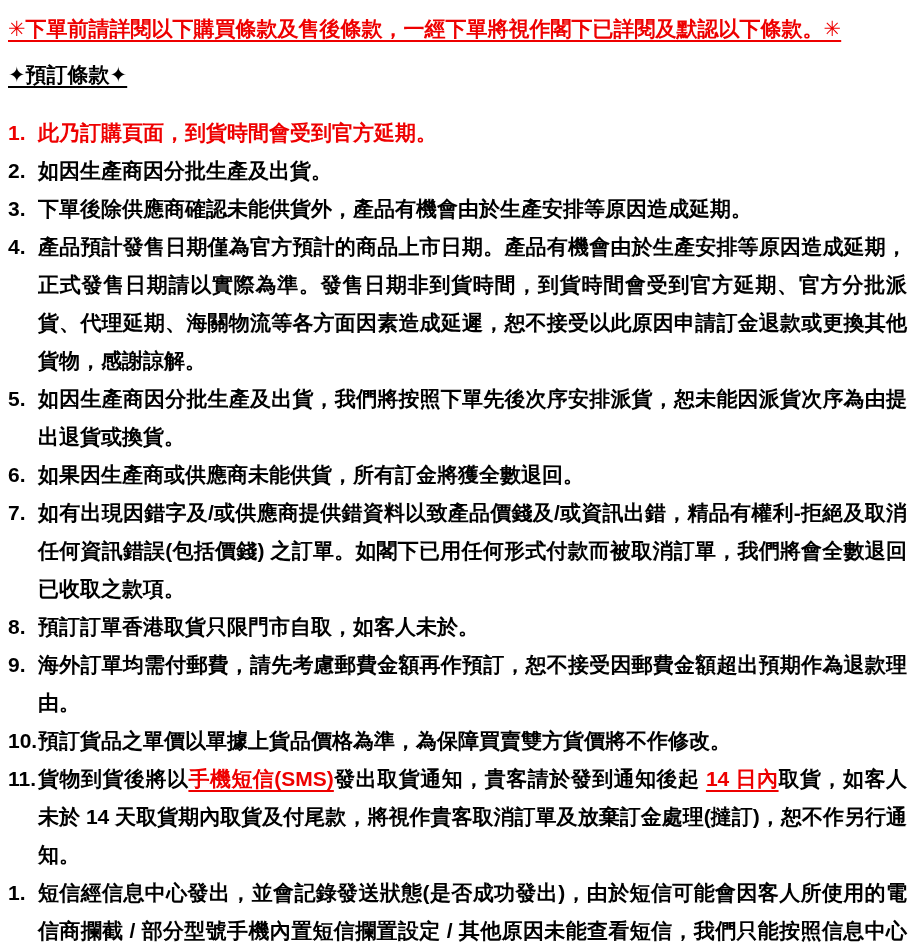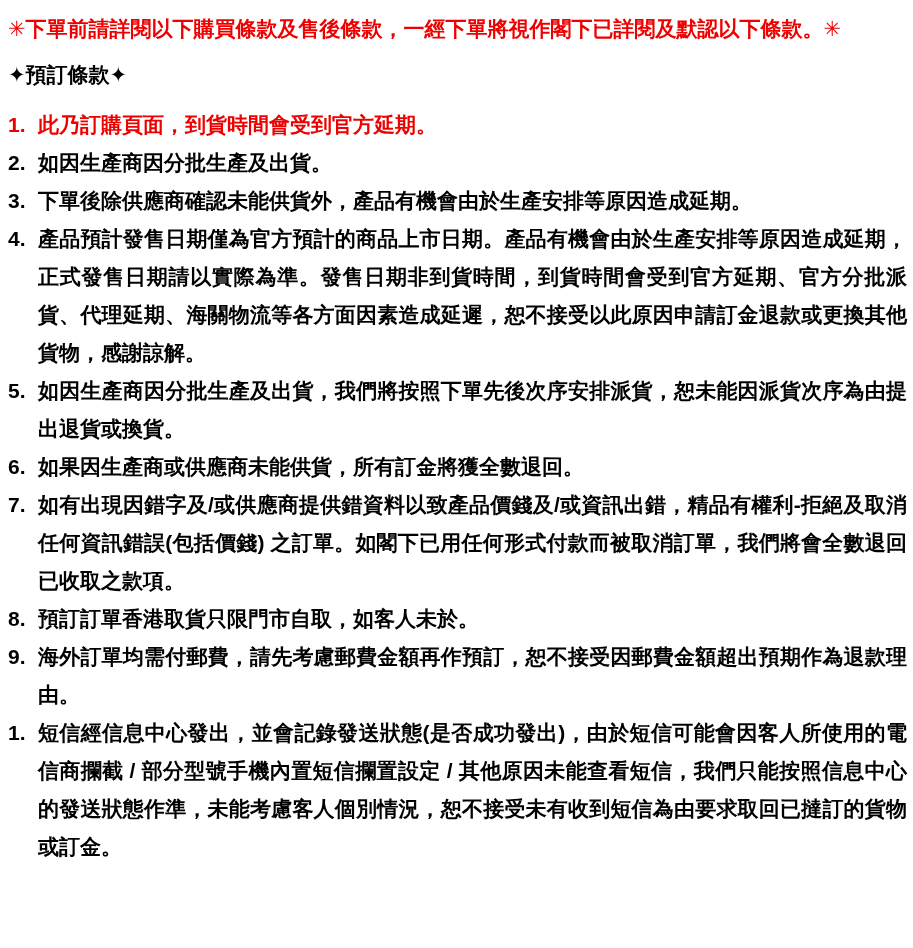--- a/index.html
+++ b/index.html
@@ -18,25 +18,27 @@
     font-weight:bold;
     font-size:21px;
     line-height:38px;
     box-sizing:border-box;
     padding:10px 6px 0 8px;
     overflow:hidden;
   }
   .warning-title{
     margin:0 0 8px 0;
     color:var(--red);
+    text-decoration:underline;
     text-underline-offset:4px;
   }
   .section-heading{
-    margin:0 0 12px 0;
+    margin:0 0 20px 0;
     color:var(--ink);
+    text-decoration:underline;
     text-underline-offset:4px;
   }
   .terms-list{margin:0;padding:0;}
   .term-item{
     display:flex;
     align-items:flex-start;
   }
   .term-num{
     flex:0 0 auto;
     min-width:30px;
@@ -91,16 +93,24 @@
     </div>
     <div class="term-item">
       <span class="term-num">8.</span>
       <span class="term-body"><span>預訂訂單香港取貨只限門市自取，如客人未於。</span></span>
     </div>
     <div class="term-item">
       <span class="term-num">9.</span>
       <span class="term-body"><span>海外訂單均需付郵費，請先考慮郵費金額再作預訂，恕不接受因郵費金額超出預期作為退款理由。</span></span>
     </div>
     <div class="term-item">
+      <span class="term-num">10.</span>
+      <span class="term-body"><span>預訂貨品之單價以單據上貨品價格為準，為保障買賣雙方貨價將不作修改。</span></span>
+    </div>
+    <div class="term-item">
+      <span class="term-num">11.</span>
+      <span class="term-body"><span>貨物到貨後將以</span><span class="red-underline">手機短信(SMS)</span><span>發出取貨通知，貴客請於發到通知後起 </span><span class="red-underline">14 日內</span><span>取貨，如客人未於 14 天取貨期內取貨及付尾款，將視作貴客取消訂單及放棄訂金處理(撻訂)，恕不作另行通知。</span></span>
+    </div>
+    <div class="term-item">
       <span class="term-num">1.</span>
       <span class="term-body"><span>短信經信息中心發出，並會記錄發送狀態(是否成功發出)，由於短信可能會因客人所使用的電信商攔截 / 部分型號手機內置短信攔置設定 / 其他原因未能查看短信，我們只能按照信息中心的發送狀態作準，未能考慮客人個別情況，恕不接受未有收到短信為由要求取回已撻訂的貨物或訂金。</span></span>
     </div>
   </div>
 
 </body></html>

